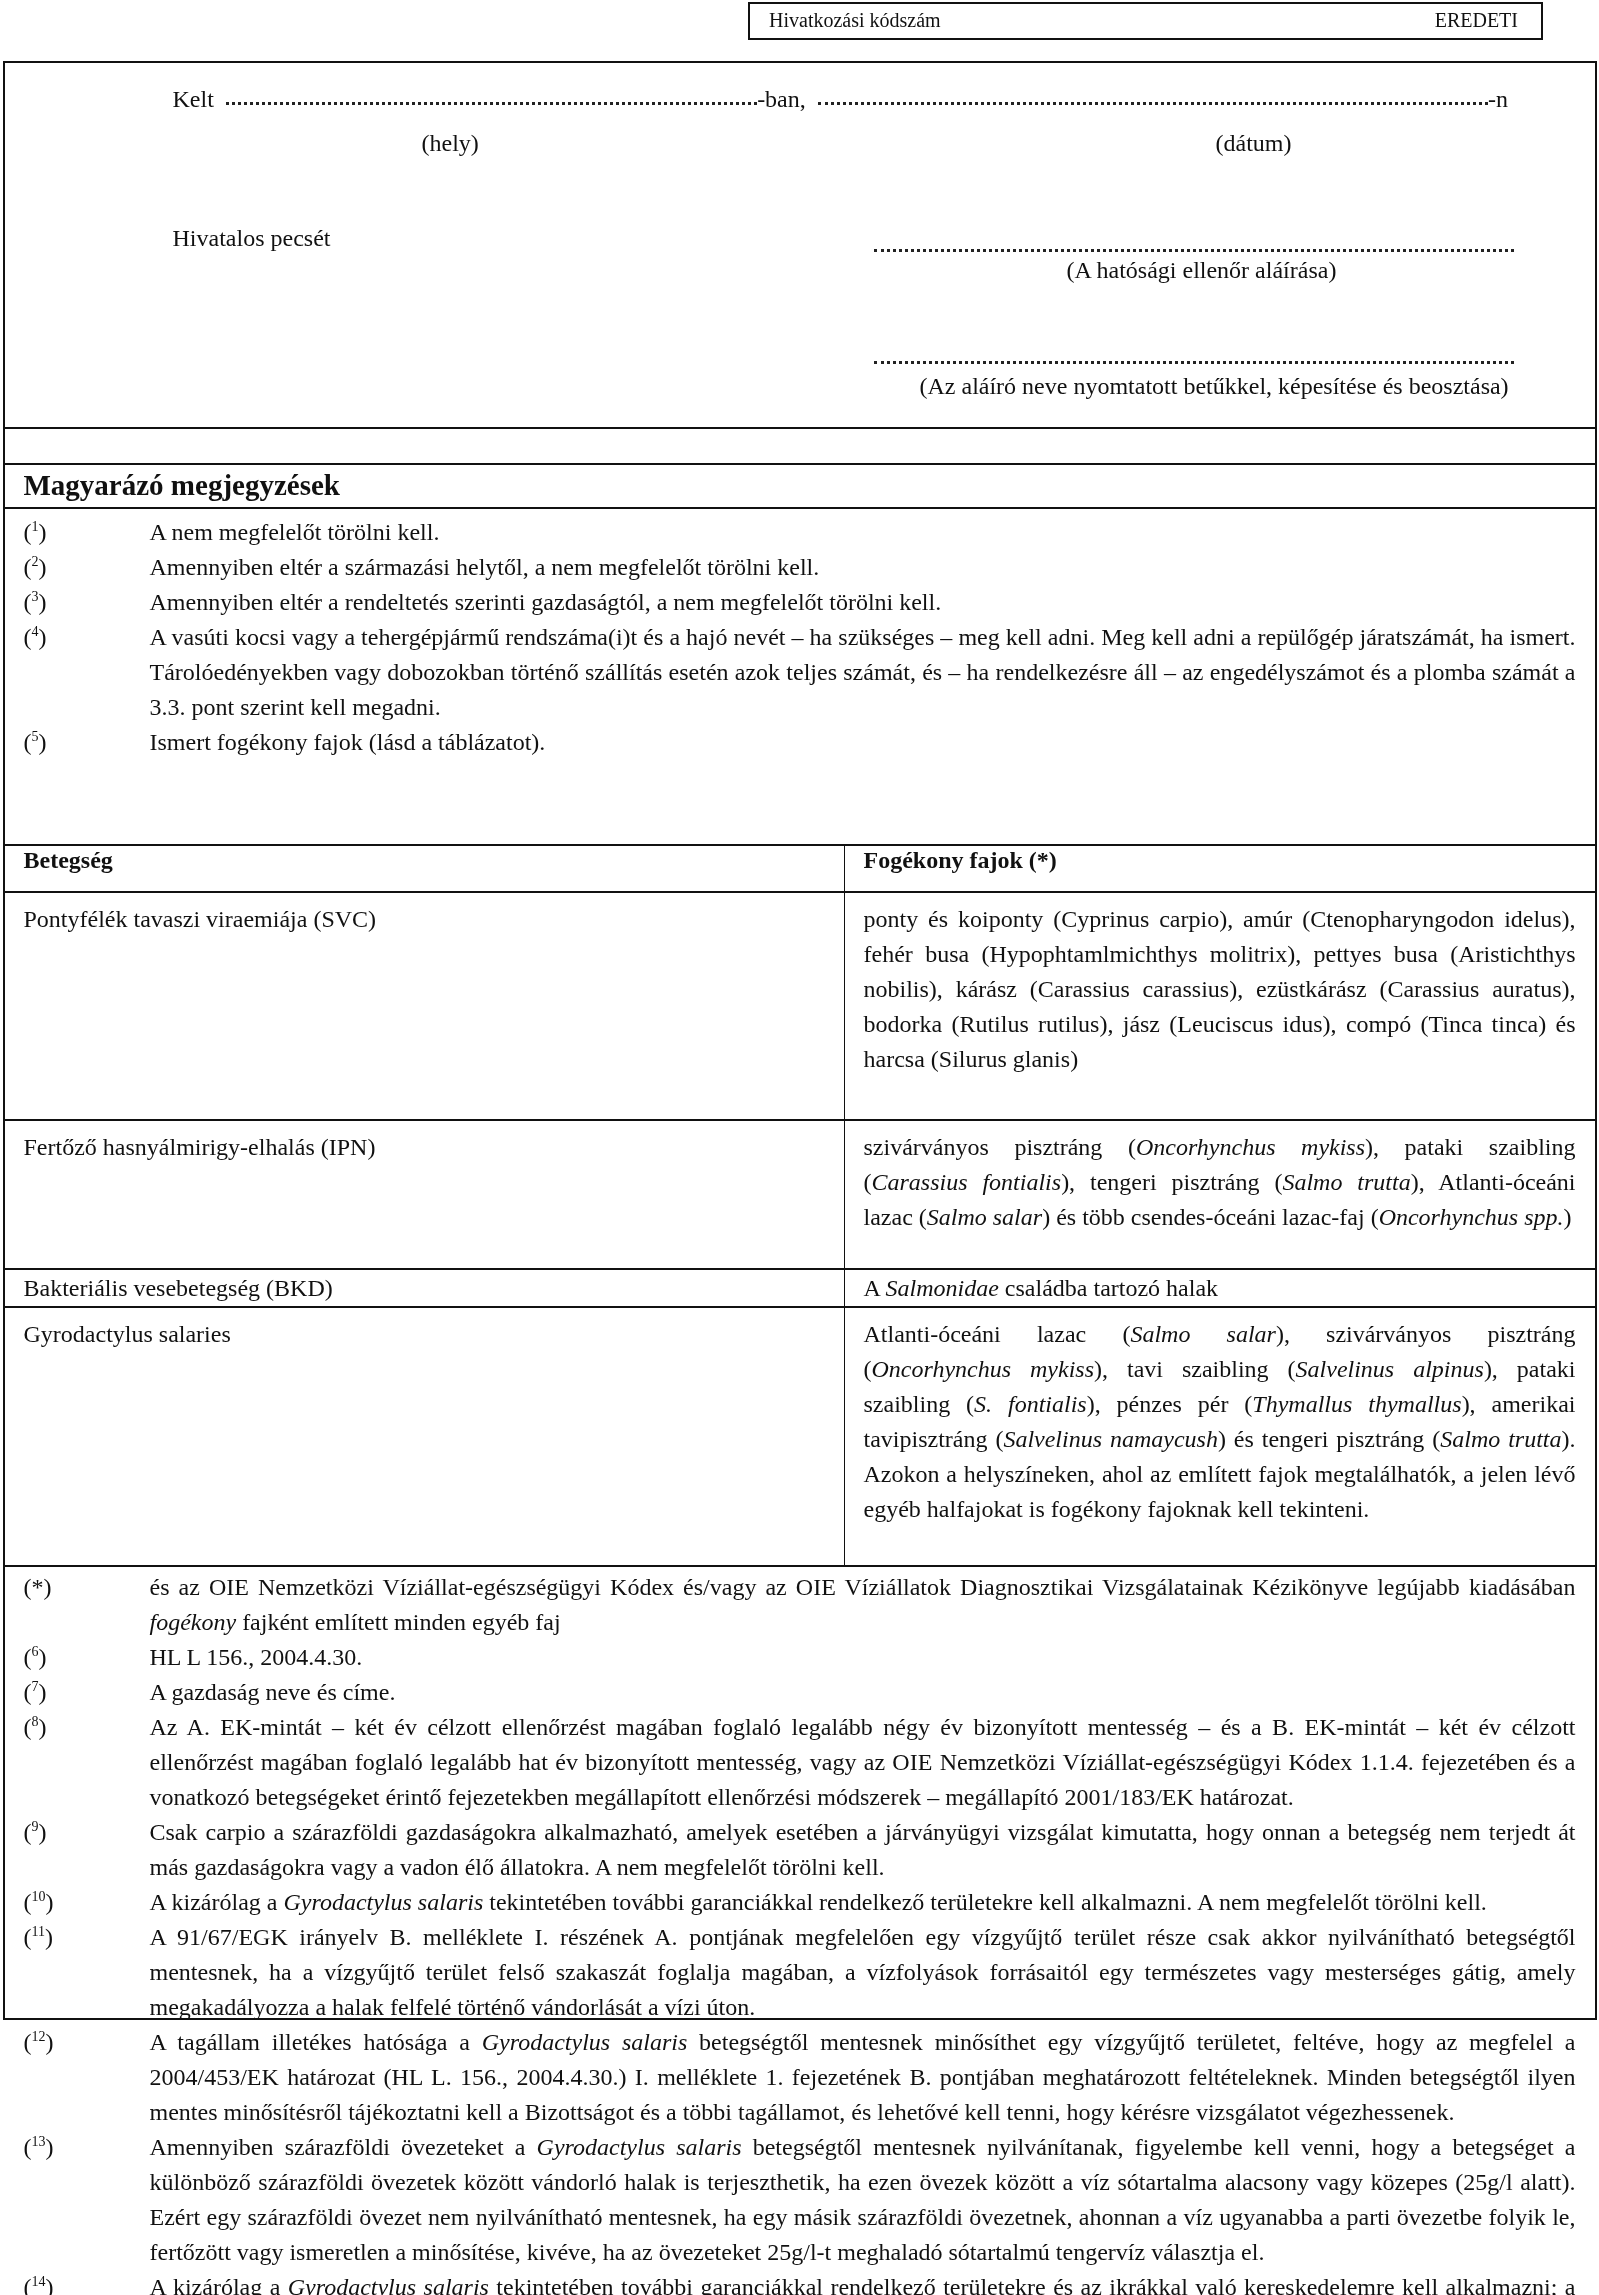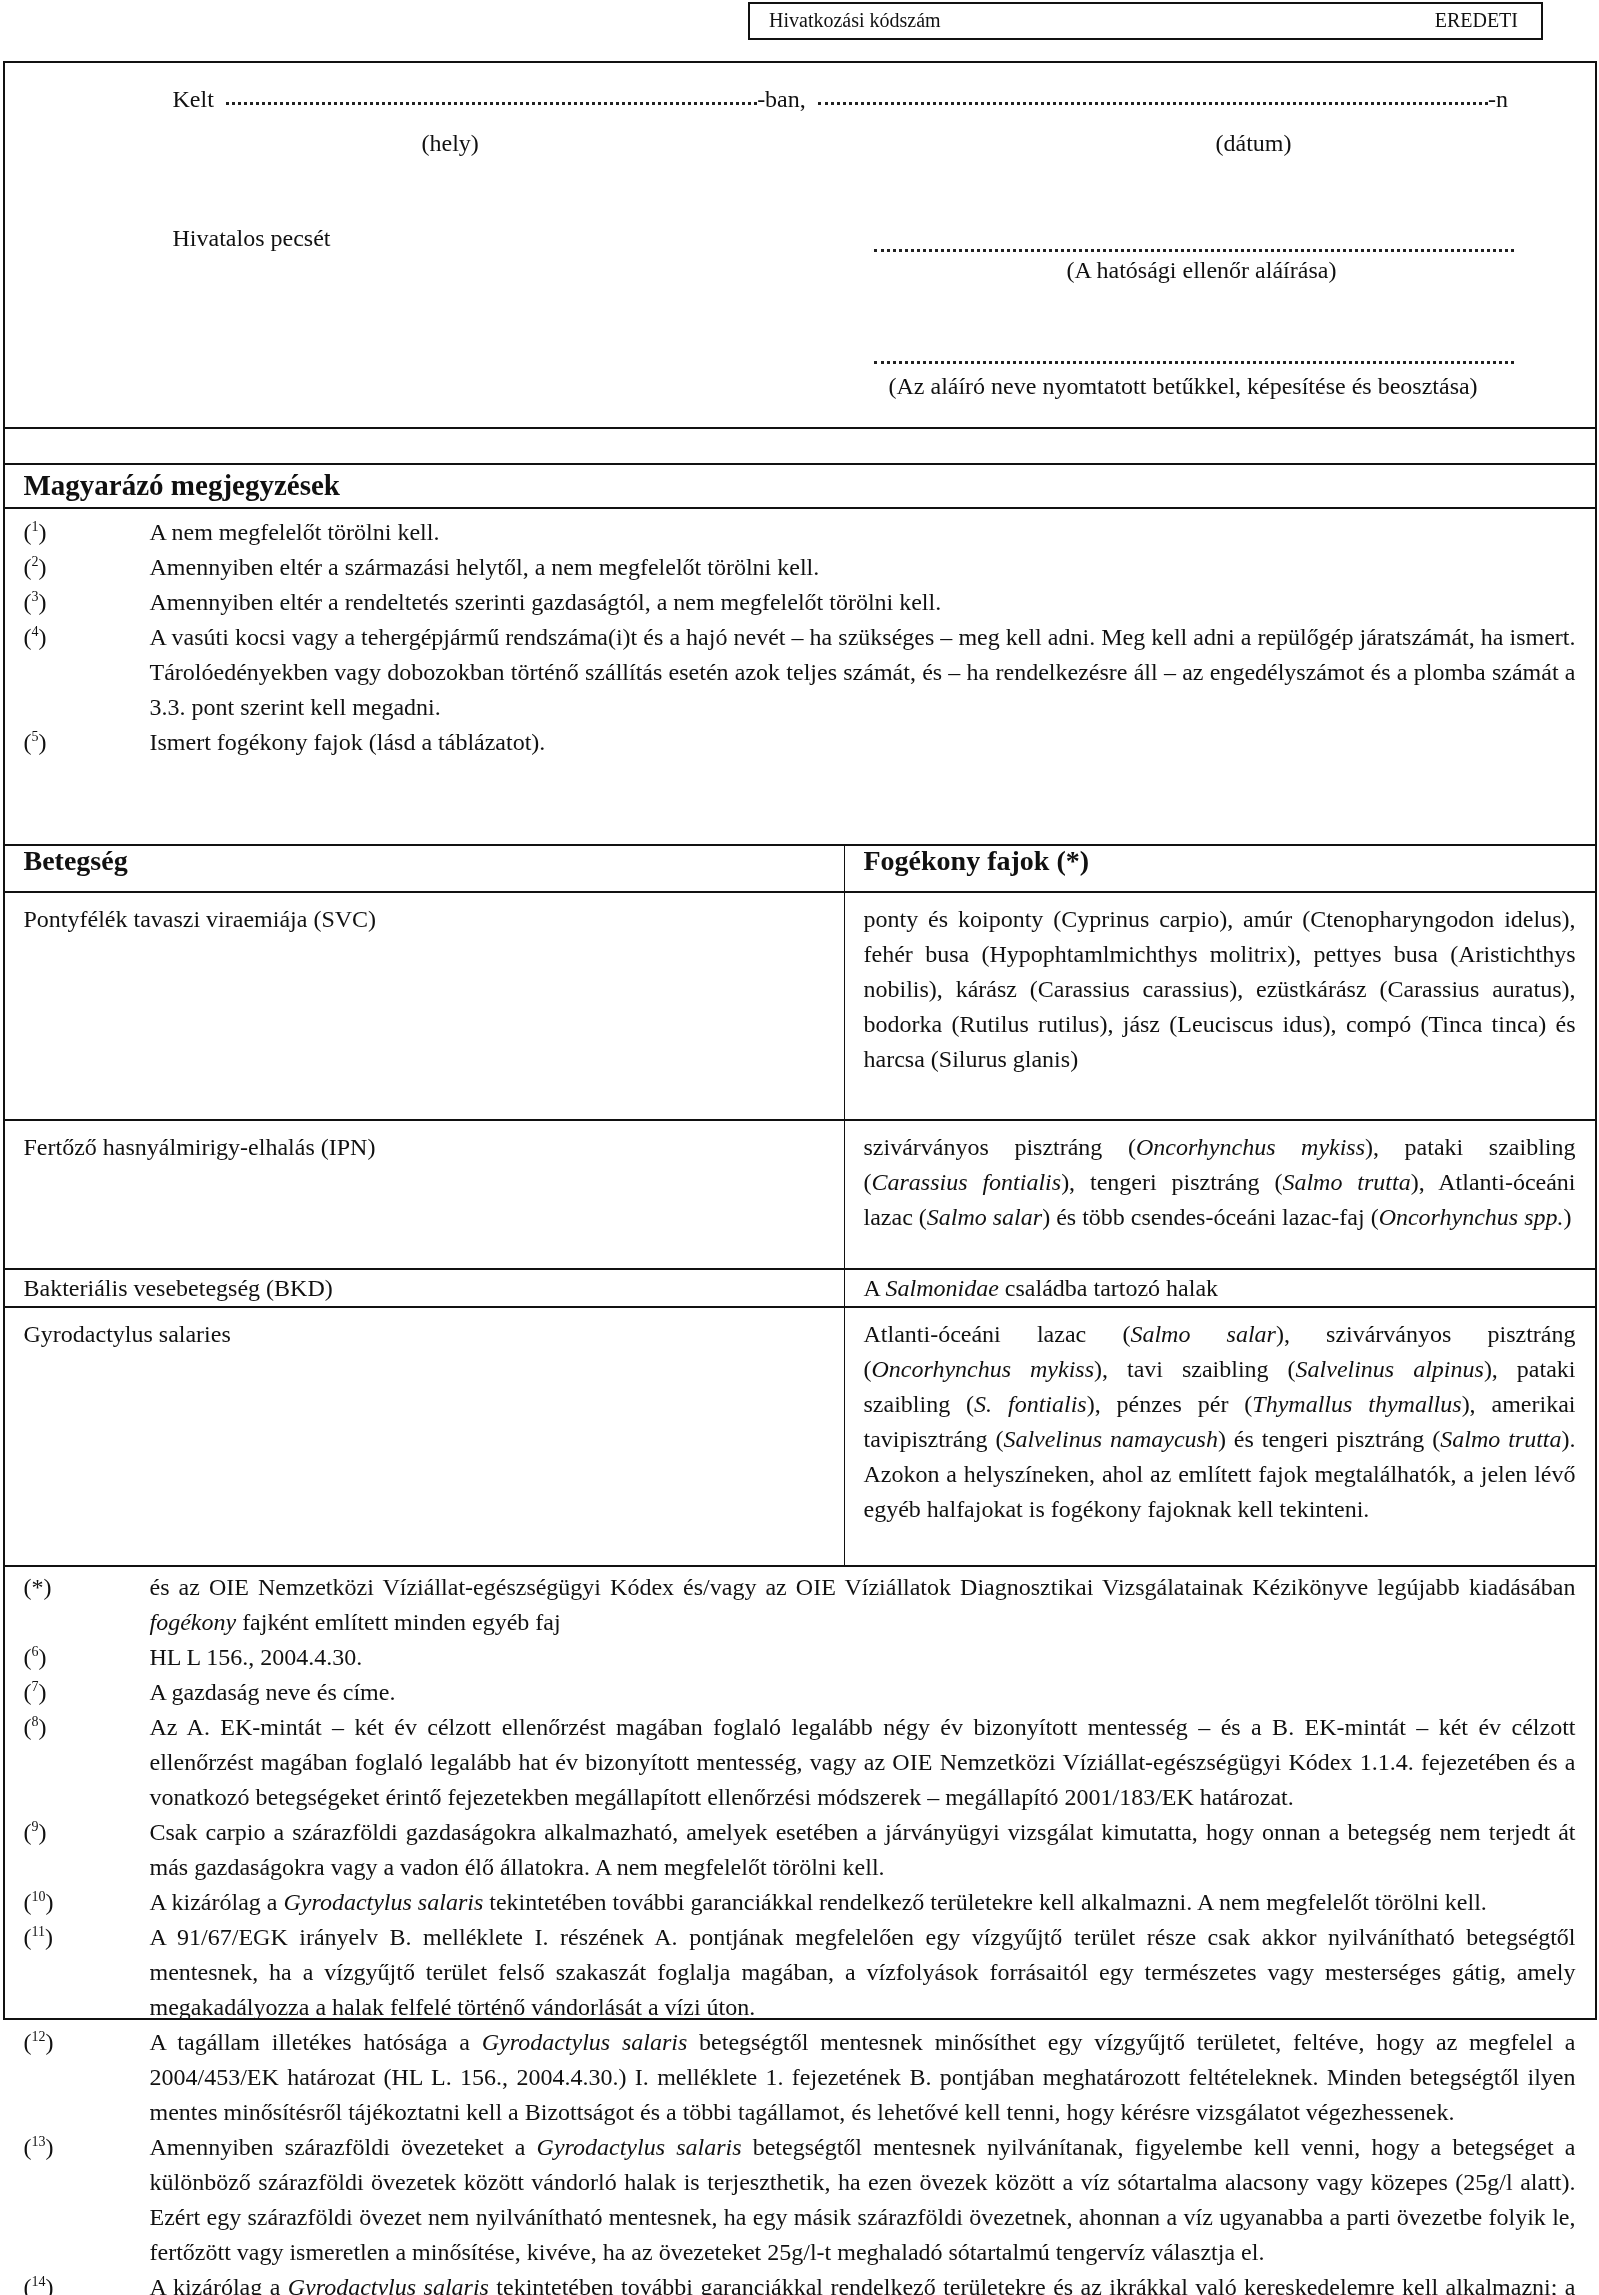--- a/index.html
+++ b/index.html
@@ -52,21 +52,21 @@
   .note .mk { width: 126px; flex: 0 0 126px; }
   .note .mk sup { font-size: 14px; line-height: 0; vertical-align: 8.9px; }
   .note .tx { flex: 1; text-align: justify; }
   .tbl {
     position: absolute; left: 0; top: 781px; width: 100%;
   }
   .trow { display: flex; border-bottom: 2.5px solid #111; }
   .trow.head { border-top: 2.5px solid #111; height: 49px; align-items: center; }
   .trow .c1 { width: 840px; flex: 0 0 840px; padding: 8.9px 19px 5px 19px; border-right: 1.3px solid #111; }
   .trow .c2 { flex: 1; padding: 8.9px 19px 5px 19px; text-align: justify; }
-  .trow.head .c1, .trow.head .c2 { font-weight: bold; font-size: 28px; height: 100%; display: flex; align-items: center; padding-top: 0; padding-bottom: 16px; }
+  .trow.head .c1, .trow.head .c2 { font-weight: bold; font-size: 24px; height: 100%; display: flex; align-items: center; padding-top: 0; padding-bottom: 16px; }
   .trow .c2 i { font-style: italic; }
   .fnotes {
     position: absolute; left: 0; top: 1507px; width: 100%;
     padding: 0 19px;
   }
 </style>
 </head>
 <body>
 
 <div class="refbox">
@@ -87,21 +87,21 @@
 
     <div class="t" style="left:168px; top:158px;">Hivatalos pecsét</div>
     <div class="t" style="left:869px; top:166px;">
       <span class="dots" style="width:640px;"></span>
     </div>
     <div class="t" style="left:1062px; top:190px;">(A hatósági ellenőr aláírása)</div>
 
     <div class="t" style="left:869px; top:278px;">
       <span class="dots" style="width:640px;"></span>
     </div>
-    <div class="t" style="left:884px; top:306px;text-align:right;">(Az aláíró neve nyomtatott betűkkel, képesítése és beosztása)</div>
+    <div class="t" style="left:915px; top:306px;text-align:right;">(Az aláíró neve nyomtatott betűkkel, képesítése és beosztása)</div>
   </div>
 
   <div class="hline" style="top:364px;"></div>
   <div class="hline" style="top:400px;"></div>
 
   <div class="notes-title">Magyarázó megjegyzések</div>
   <div class="hline" style="top:444px;"></div>
 
   <div class="notes">
     <div class="note">

